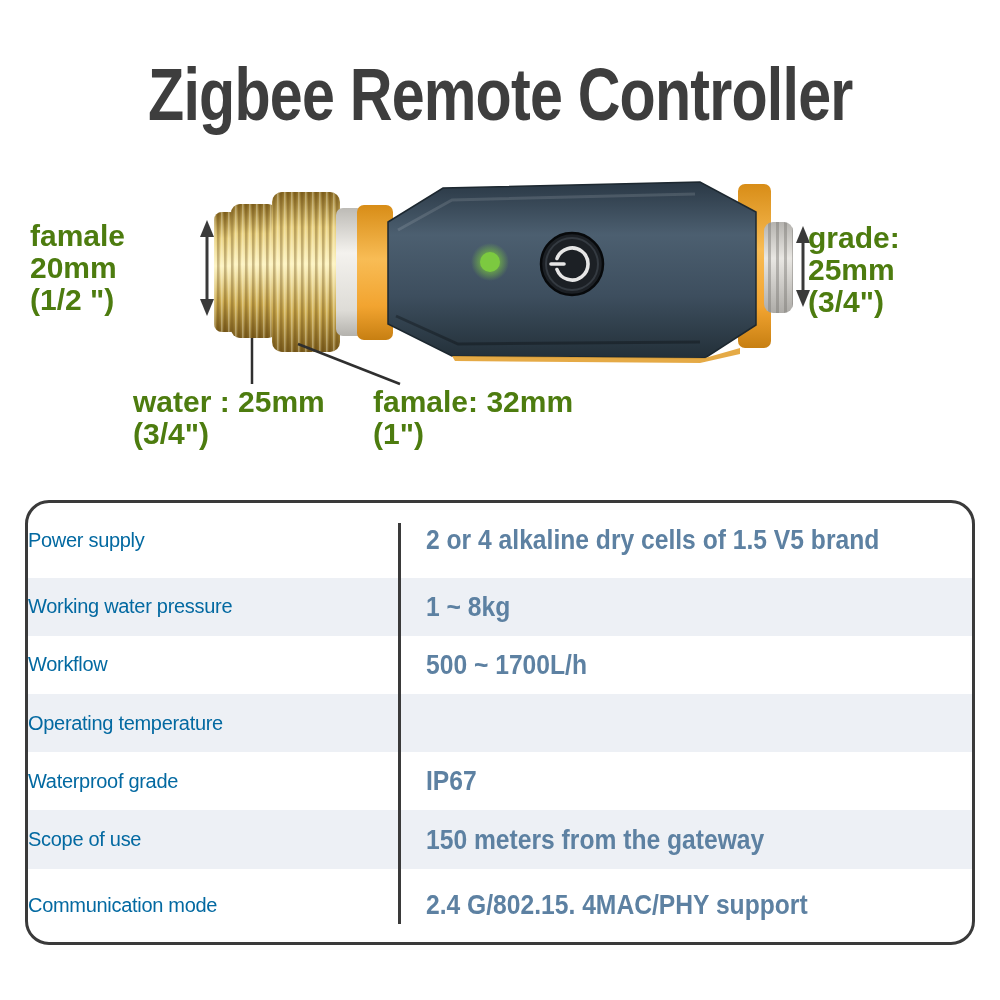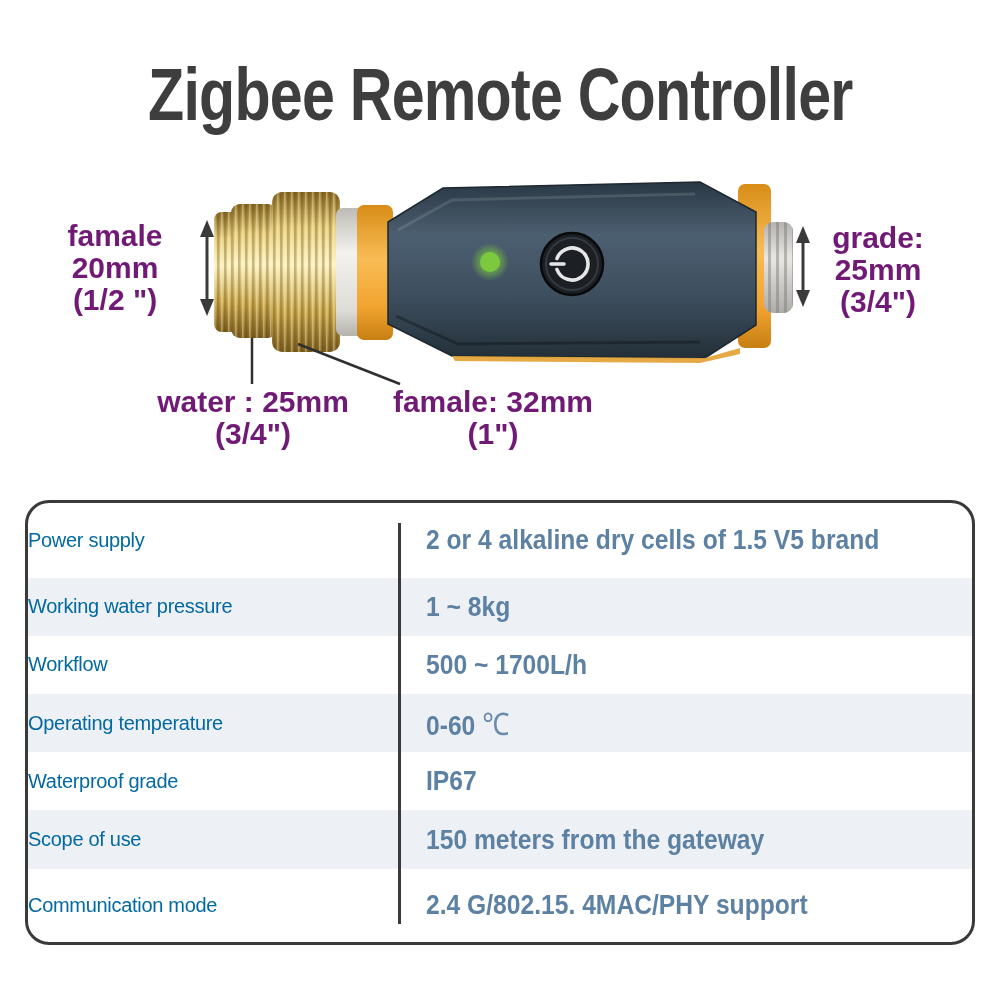--- a/index.html
+++ b/index.html
@@ -4,21 +4,21 @@
 <style>
   html,body{margin:0;padding:0;background:#ffffff;}
   .stage{position:relative;width:1000px;height:1000px;background:#fff;overflow:hidden;
          font-family:"Liberation Sans", sans-serif;}
   
   .title-wrap{position:absolute;top:52px;left:0;right:0;text-align:center;}
   .title{display:inline-block;margin:0;font-size:74px;font-weight:700;color:#3e3e3e;
          letter-spacing:-1px;transform:scaleX(0.80);transform-origin:50% 50%;white-space:nowrap;}
   
   .hero-svg{position:absolute;top:160px;left:0;width:1000px;height:240px;pointer-events:none;}
-  .ann{position:absolute;text-align:center;font-weight:700;color:#701a75;font-size:30px;line-height:32px;white-space:nowrap;}
+  .ann{position:absolute;font-weight:700;color:#4d7c0f;font-size:30px;line-height:32px;white-space:nowrap;}
   .ann-left{left:30px;top:220px;width:170px;}
   .ann-right{left:808px;top:222px;width:140px;}
   .ann-bl{left:133px;top:386px;width:240px;}
   .ann-bm{left:373px;top:386px;width:240px;}
   
   .spec-table{position:absolute;left:25px;top:500px;width:950px;height:445px;
               border:3px solid #3a3a3a;border-radius:24px;background:#fff;box-sizing:border-box;overflow:hidden;}
   .spec-divider{position:absolute;left:370px;top:20px;height:calc(100% - 38px);width:3px;background:#3a3a3a;}
   .spec-rows{display:flex;flex-direction:column;height:100%;}
   .spec-row{display:flex;align-items:center;flex:1 1 0;}
@@ -173,21 +173,20 @@
         <div class="spec-row striped">
     <div class="cell-label">Working water pressure</div>
     <div class="cell-value"><span class="vfit">1 ~ 8kg</span></div>
   </div>
         <div class="spec-row">
     <div class="cell-label">Workflow</div>
     <div class="cell-value"><span class="vfit">500 ~ 1700L/h</span></div>
   </div>
         <div class="spec-row striped">
     <div class="cell-label">Operating temperature</div>
-    <div class="cell-value"><span class="vfit">0-60<span class="suffix"> ℃</span></span></div>
   </div>
         <div class="spec-row">
     <div class="cell-label">Waterproof grade</div>
     <div class="cell-value"><span class="vfit">IP67</span></div>
   </div>
         <div class="spec-row striped">
     <div class="cell-label">Scope of use</div>
     <div class="cell-value"><span class="vfit">150 meters from the gateway</span></div>
   </div>
         <div class="spec-row">

